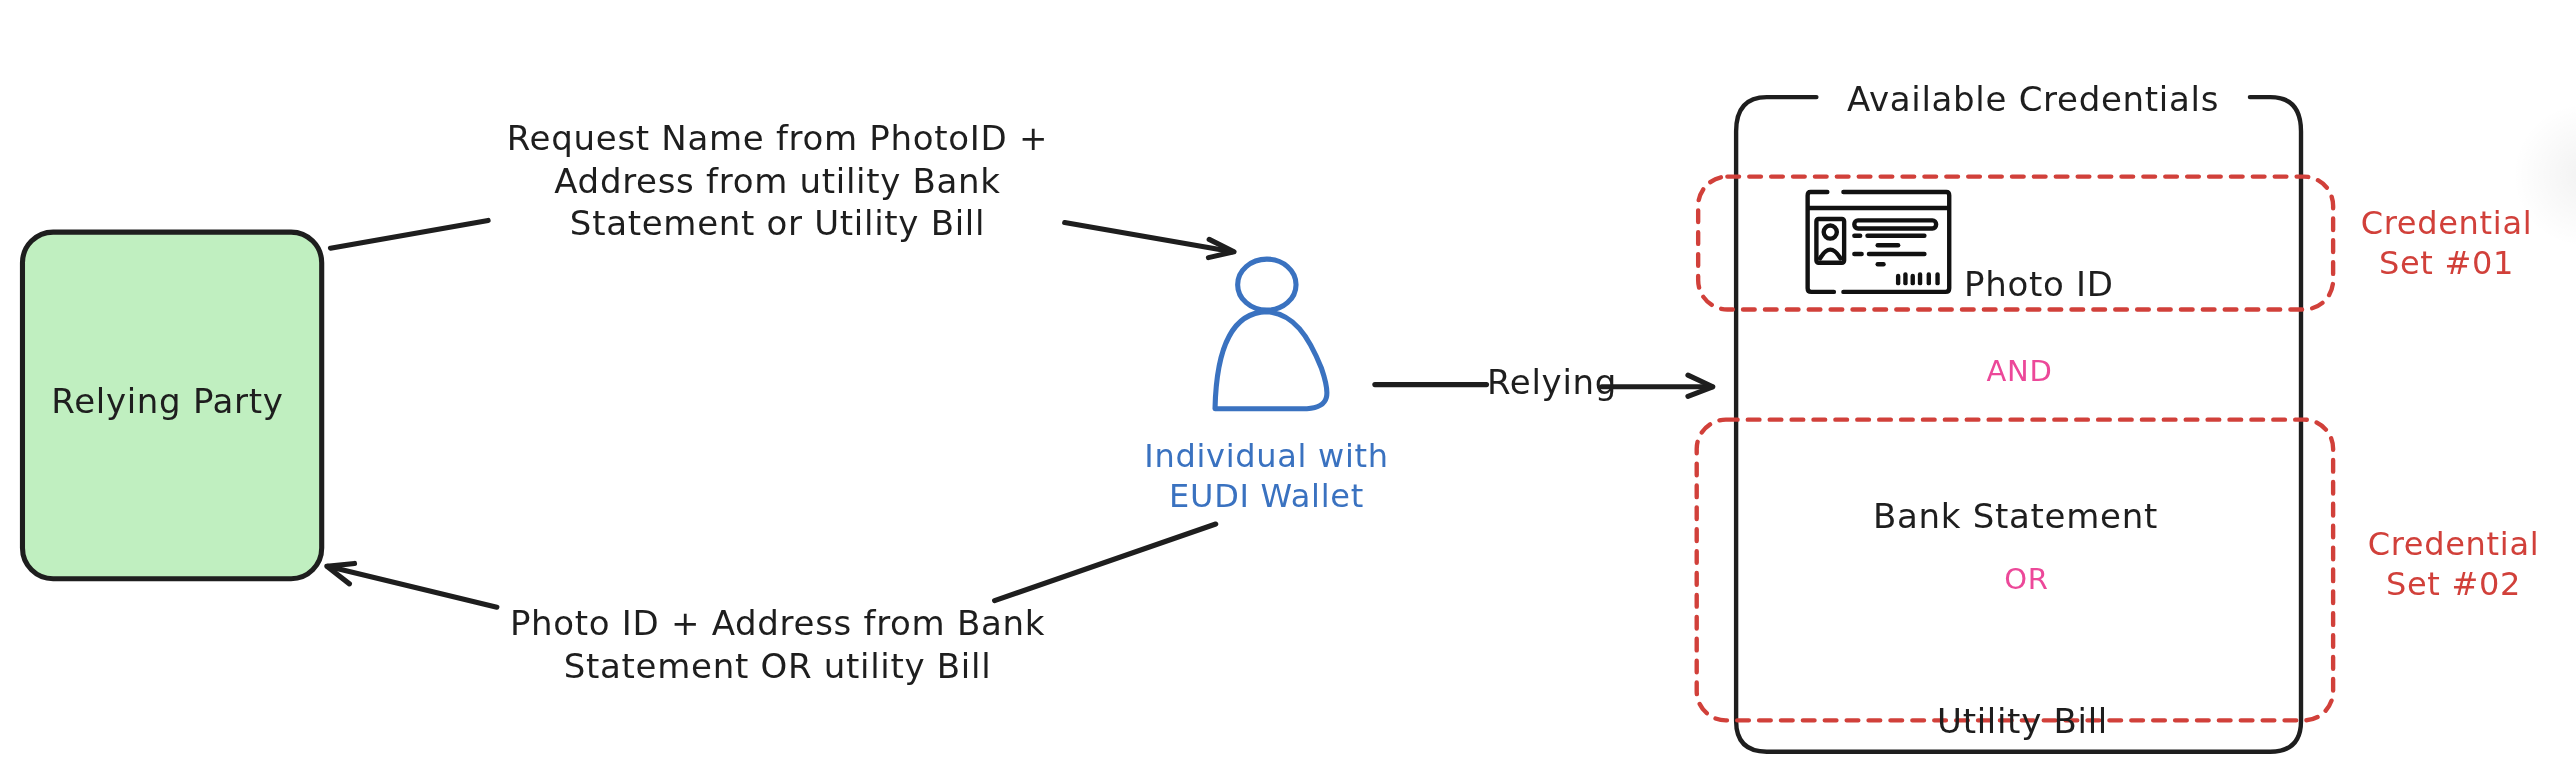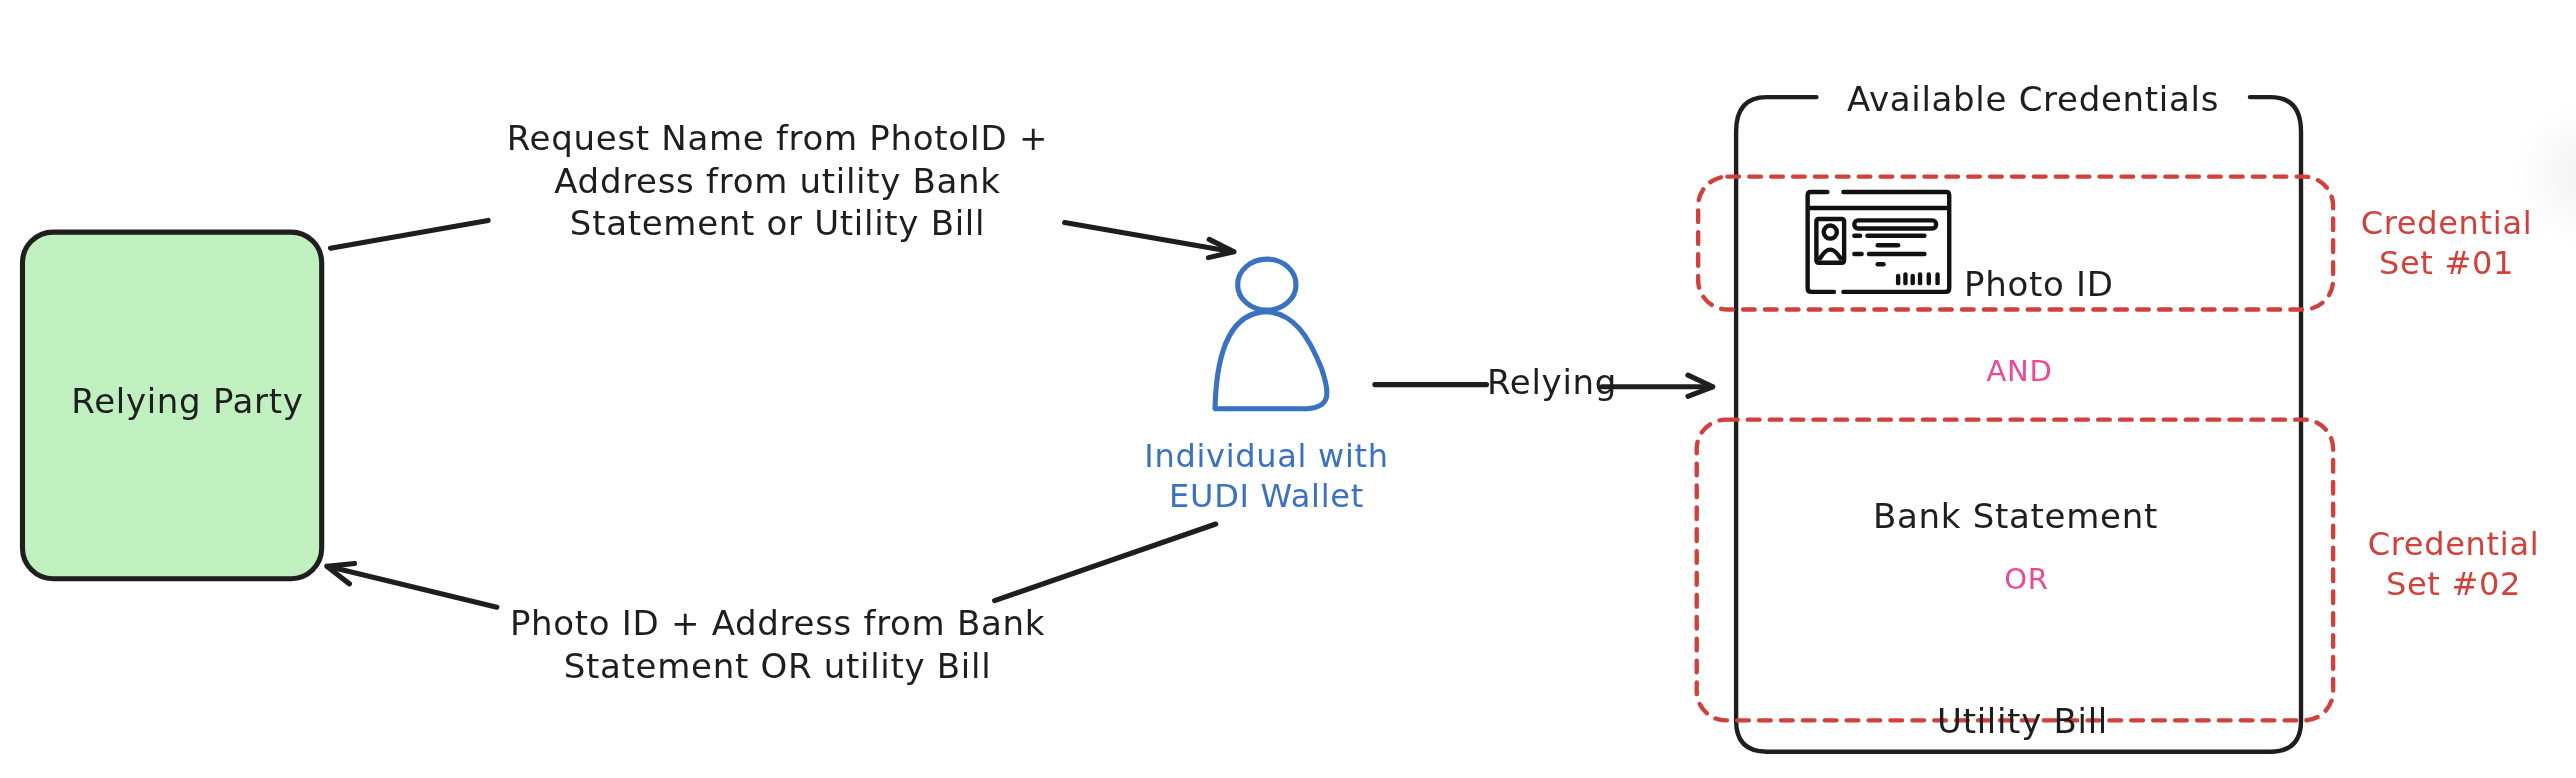--- a/index.html
+++ b/index.html
@@ -71,21 +71,21 @@
     <line x1="2610" y1="376" x2="2610" y2="388"></line>
     <line x1="2620" y1="378" x2="2620" y2="388"></line>
     <line x1="2630" y1="376" x2="2630" y2="388"></line>
     <line x1="2642" y1="376" x2="2642" y2="388"></line>
     <line x1="2654" y1="376" x2="2654" y2="388"></line>
   </g>
 </svg>
 
 <div class="shadow"></div>
 
-<div class="txt hand rp-label" style="left:38px; top:380px; width:299px;text-align:center;">Relying Party</div>
+<div class="txt hand rp-label" style="left:18px; top:380px; width:299px;text-align:center;">Relying Party</div>
 
 <div class="txt hand edge-label" style="left:467px; top:117px; width:621px;">Request Name from PhotoID +
 Address from utility Bank
 Statement or Utility Bill</div>
 
 <div class="txt hand edge-label" style="left:467px; top:602px; width:621px;">Photo ID + Address from Bank
 Statement OR utility Bill</div>
 
 <div class="txt hand actor-label" style="left:1095px; top:436px; width:343px;">Individual with
 EUDI Wallet</div>

